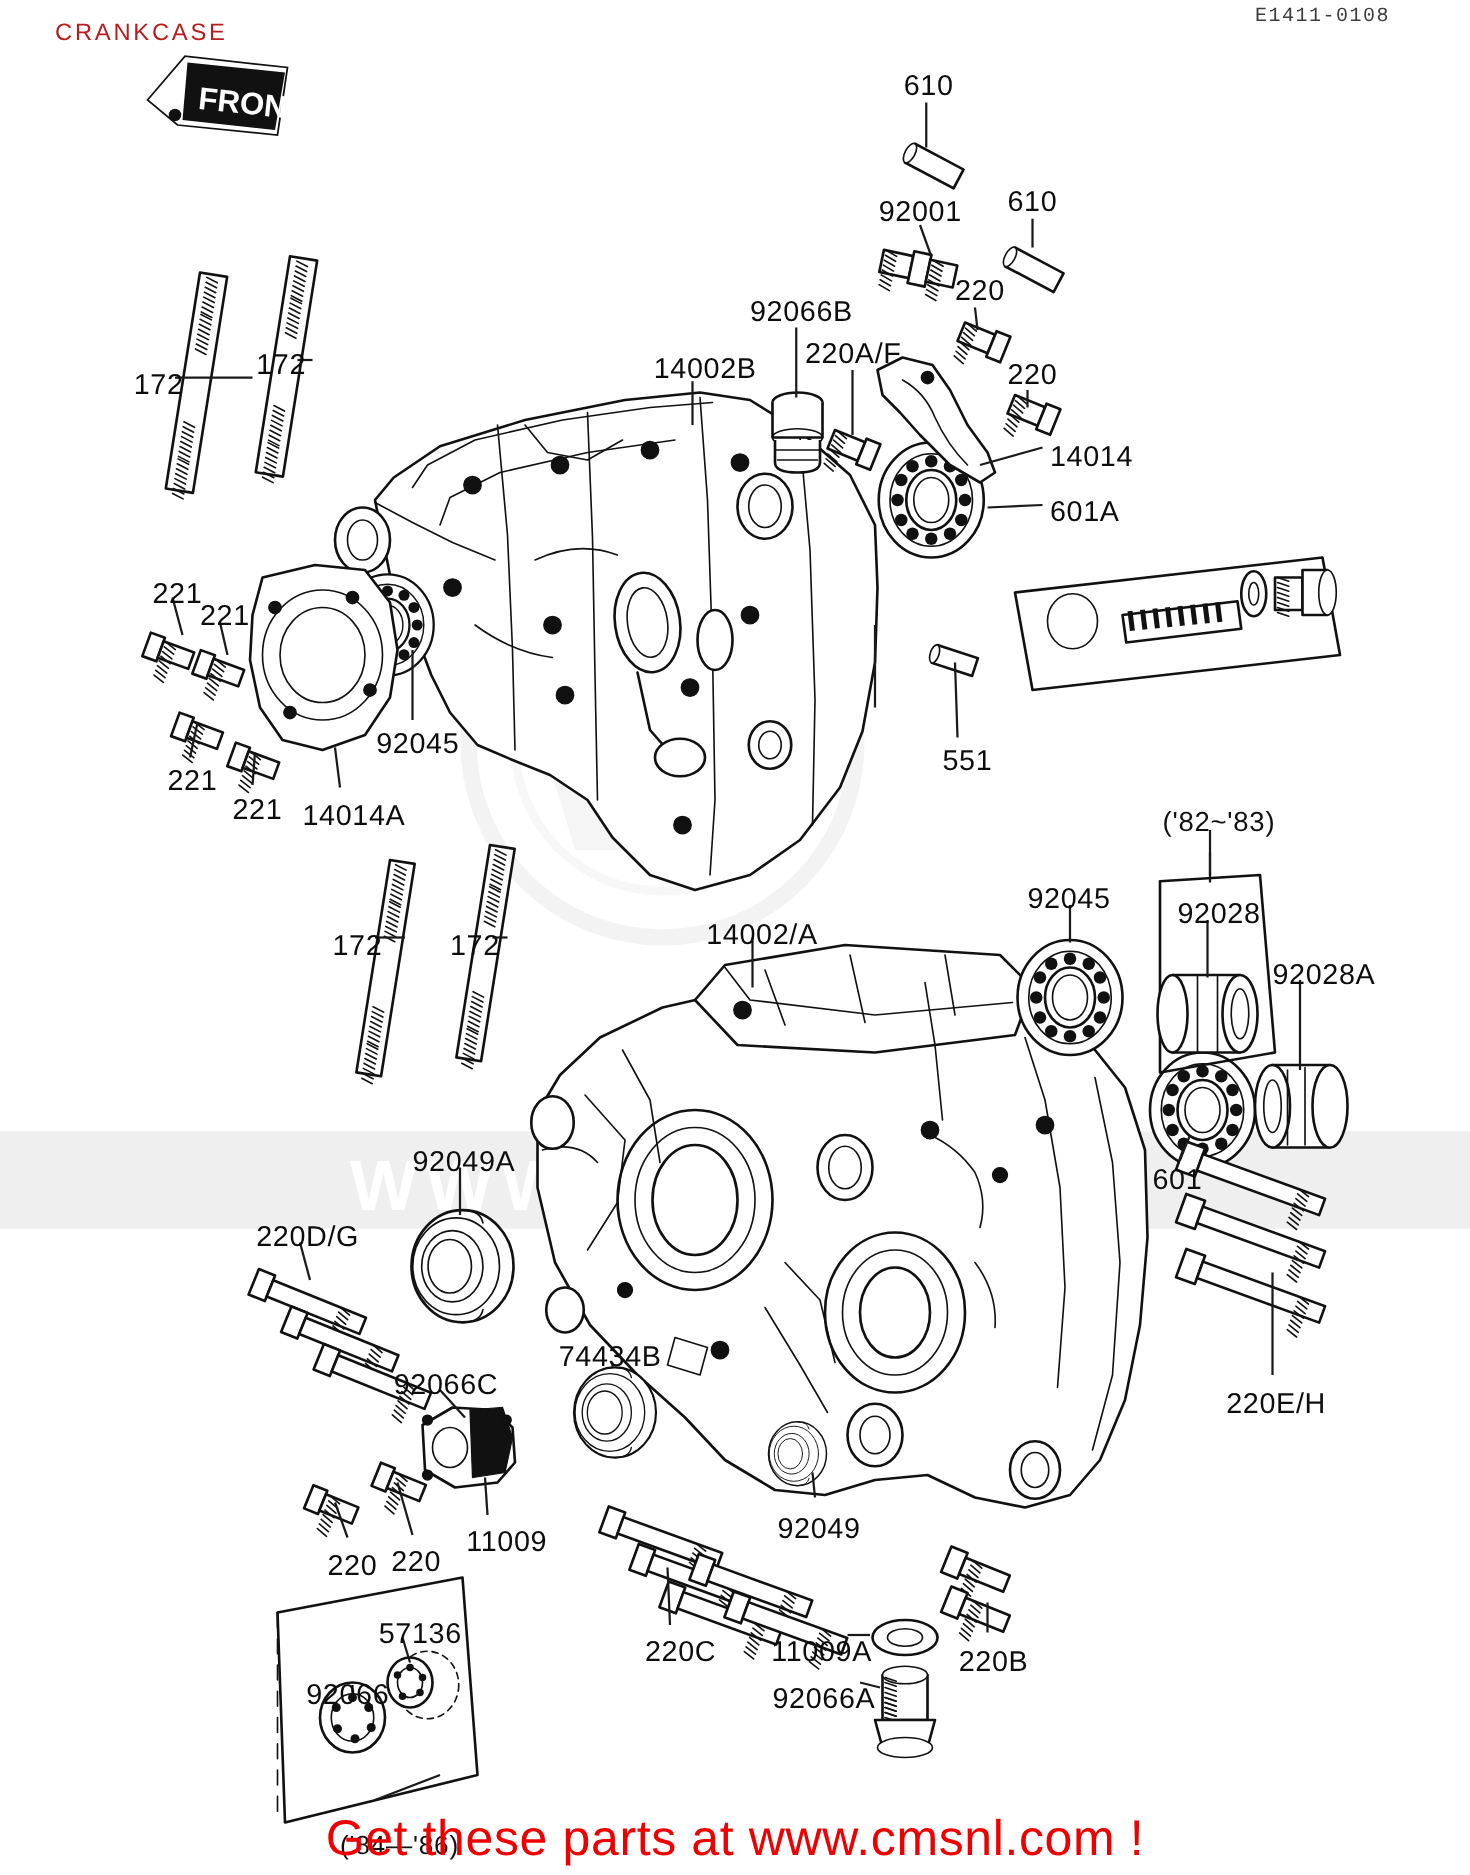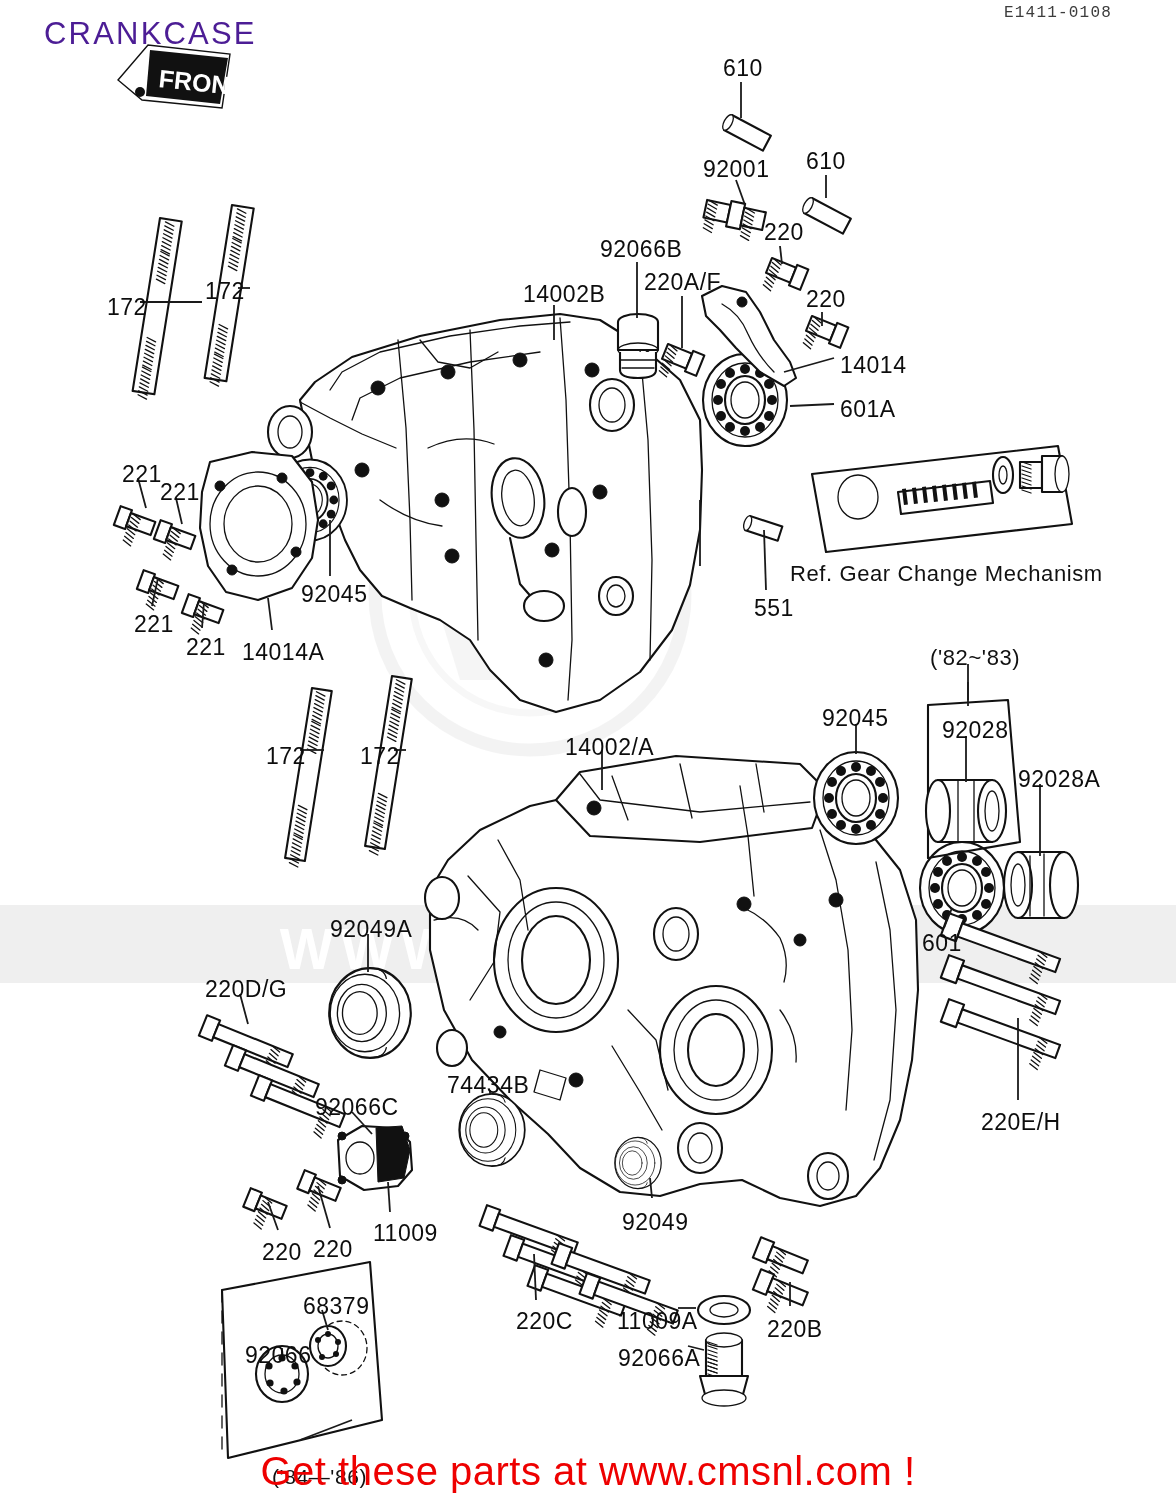--- a/index.html
+++ b/index.html
@@ -17,21 +17,21 @@
     font-family:"Liberation Sans", sans-serif;
     font-size:23px;
     color:#0d0d0d;
     letter-spacing:0.5px;
     white-space:nowrap;
     line-height:1;
     font-weight:400;
   }
   .title{
     position:absolute;left:44px;top:16px;
-    font-size:31px;color:#4c1d95;letter-spacing:2.2px;
+    font-size:19px;color:#b91c1c;letter-spacing:2.2px;
     font-family:"Liberation Sans", sans-serif;white-space:nowrap;
   }
   .code{
     position:absolute;right:64px;top:4px;
     font-size:16px;color:#3c3c3c;letter-spacing:1.2px;
     font-family:"Liberation Mono", monospace;white-space:nowrap;
   }
   .footer{
     position:absolute;left:0;right:0;bottom:6px;text-align:center;
     font-size:40px;color:#ee0000;letter-spacing:0.5px;
@@ -720,22 +720,21 @@
   <div class="lbl" style="left:315px;top:1096px;">92066C</div>
   <div class="lbl" style="left:447px;top:1074px;">74434B</div>
   <div class="lbl" style="left:373px;top:1222px;">11009</div>
   <div class="lbl" style="left:262px;top:1241px;">220</div>
   <div class="lbl" style="left:313px;top:1238px;">220</div>
   <div class="lbl" style="left:622px;top:1211px;">92049</div>
   <div class="lbl" style="left:516px;top:1310px;">220C</div>
   <div class="lbl" style="left:617px;top:1310px;">11009A</div>
   <div class="lbl" style="left:767px;top:1318px;">220B</div>
   <div class="lbl" style="left:618px;top:1347px;text-align:center;">92066A</div>
-  <div class="lbl" style="left:303px;top:1295px;">68379</div>
+  <div class="lbl" style="left:303px;top:1295px;">57136</div>
   <div class="lbl" style="left:245px;top:1344px;">92066</div>
 
-  <div class="ref" style="left:790px;top:561px;">Ref. Gear Change Mechanism</div>
   <div class="ref" style="left:930px;top:645px;">('82~'83)</div>
   <div class="ref" style="left:272px;top:1437px;font-size:21px;margin-top:28px;">('84—'86)</div>
 
   <div class="footer">Get these parts at www.cmsnl.com !</div>
 
 </div>
 
 </body></html>

